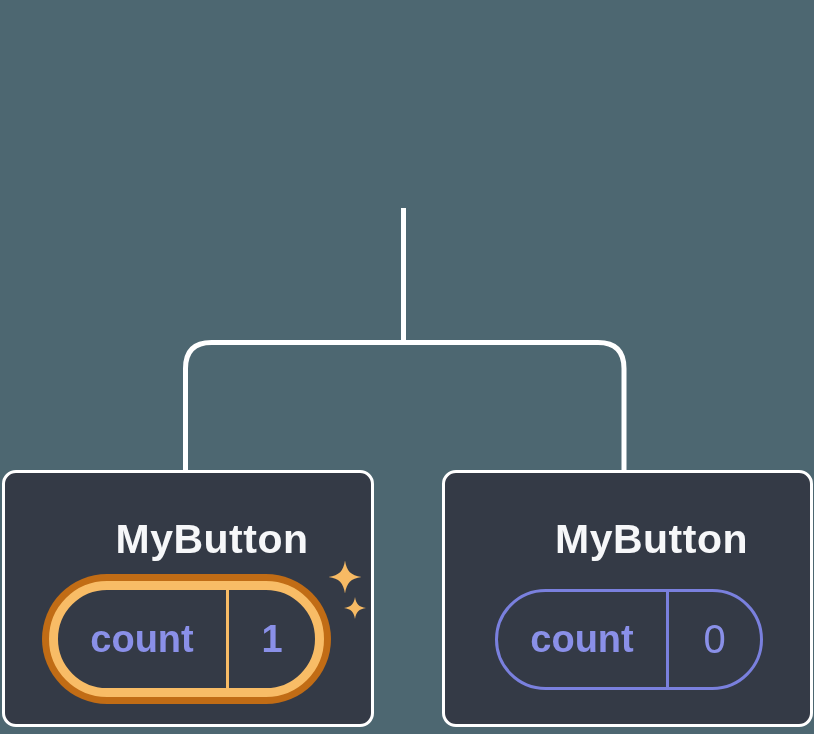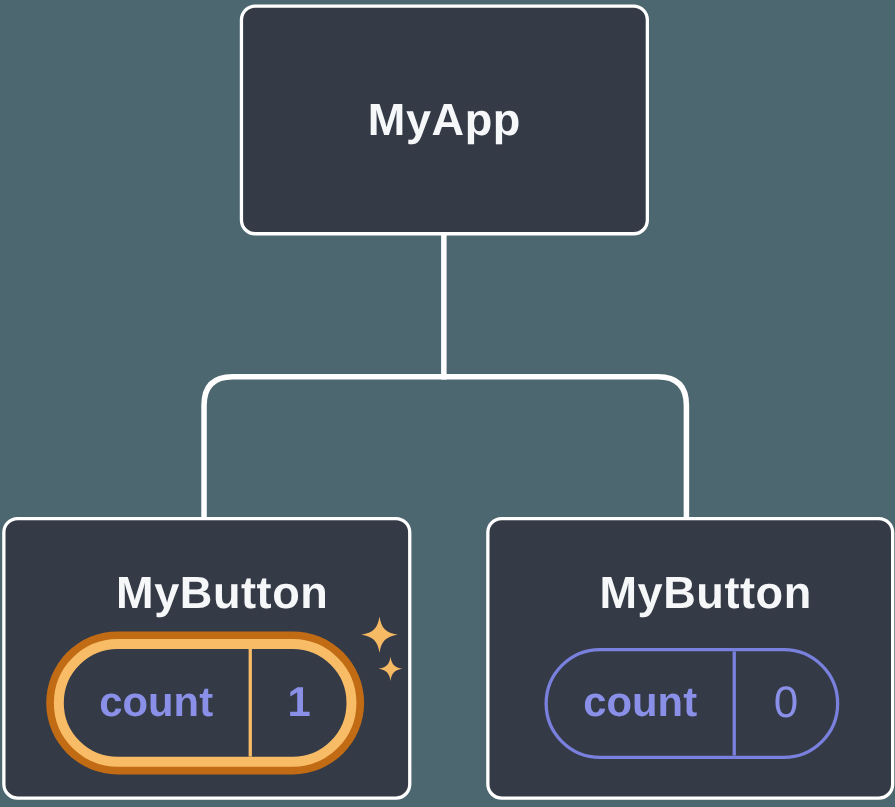--- a/index.html
+++ b/index.html
@@ -19,21 +19,21 @@
     box-sizing:border-box;
   }
   .node-app{left:218px;top:4px;width:372px;height:210px;
     display:flex;align-items:center;justify-content:center;}
   .node-btn-left{left:2px;top:470px;width:372px;height:257px;}
   .node-btn-right{left:442px;top:470px;width:371px;height:257px;}
   .node-title{
     color:#F6F7F9;font-size:41px;font-weight:700;letter-spacing:.5px;
     text-align:center;white-space:nowrap;
   }
-  .btn-title{position:absolute;top:42px;left:2px;width:100%;line-height:48px;padding-left:12px;}
+  .btn-title{position:absolute;top:42px;left:12px;width:100%;line-height:48px;padding-left:12px;}
   
   .pill-glow{
     position:absolute;left:37px;top:101px;width:289px;height:130px;
     background:#C16C15;border-radius:65px;padding:7px;box-sizing:border-box;
   }
   .pill-glow-inner{
     width:100%;height:100%;box-sizing:border-box;
     border:9px solid #F8BC66;border-radius:58px;
     background:#343A46;display:flex;overflow:hidden;
   }
@@ -65,23 +65,20 @@
 </head>
 <body>
 
 <div class="stage">
 
   <svg class="connectors" width="814" height="734" viewBox="0 0 814 734">
     <path d="M 403.5 208 L 403.5 345" fill="none" stroke="#FFFFFF" stroke-width="5"></path>
     <path d="M 185.5 474 L 185.5 368.5 Q 185.5 342.5 211.5 342.5 L 598 342.5 Q 624 342.5 624 368.5 L 624 474" fill="none" stroke="#FFFFFF" stroke-width="5"></path>
   </svg>
 
-  <div class="node node-app">
-    <span class="node-title">MyApp</span>
-  </div>
 
   <div class="node node-btn-left">
     <div class="node-title btn-title">MyButton</div>
 
     <div class="pill-glow">
       <div class="pill-glow-inner">
         <div class="cell-name">
           <span class="state-name">count</span>
         </div>
         <div class="cell-value">

